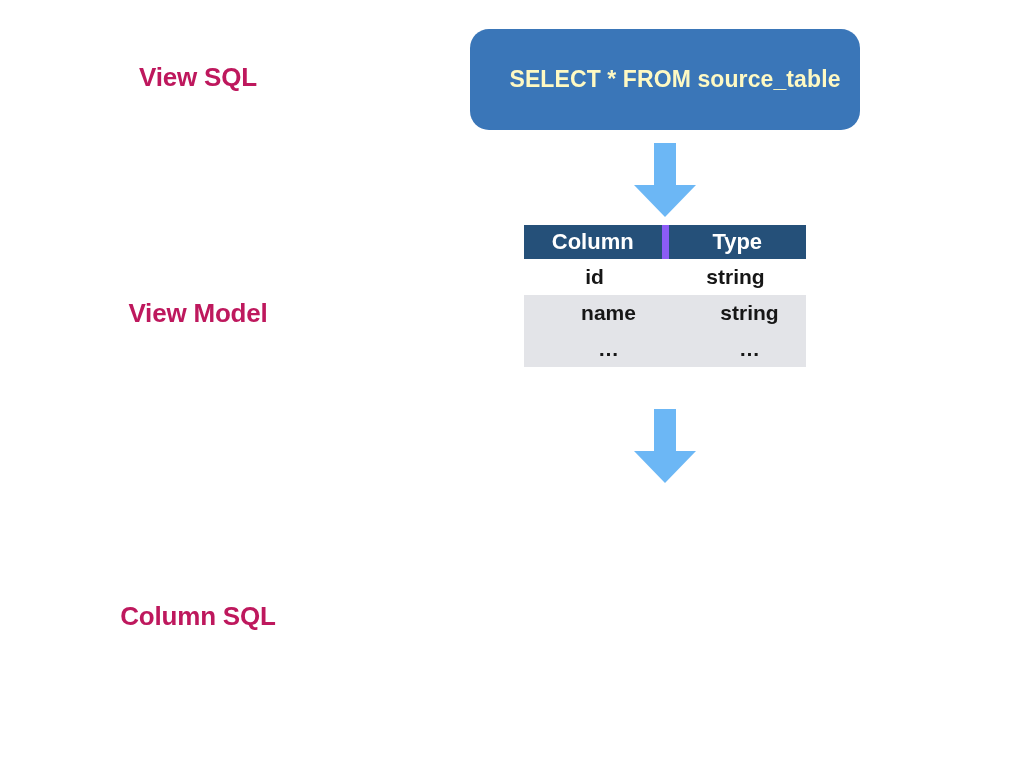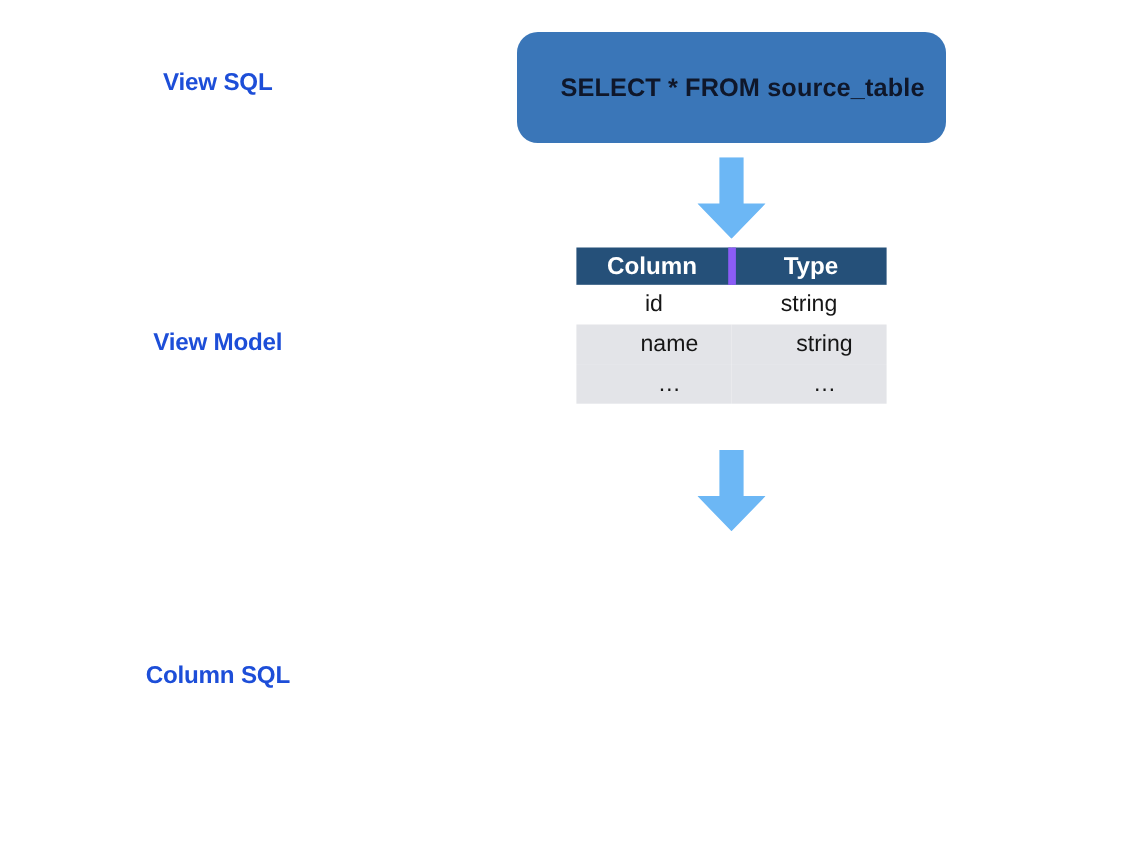--- a/index.html
+++ b/index.html
@@ -17,22 +17,22 @@
     width: 1024px;
     height: 768px;
     background: #ffffff;
     overflow: hidden;
   }
 
   
   .stage-label {
     position: absolute;
     font-weight: bold;
-    font-size: 22px;
-    color: #1d4ed8;
+    font-size: 26px;
+    color: #be185d;
     letter-spacing: -0.2px;
     text-align: center;
     width: 340px;
     left: 28px;
     white-space: nowrap;
   }
   #label-view-sql   { top: 62px; }
   #label-view-model { top: 298px; }
   #label-widget-sql { top: 601px; }
 
@@ -43,21 +43,21 @@
     top: 29px;
     width: 390px;
     height: 101px;
     background: #3A76B8;
     border-radius: 19px;
     display: flex;
     align-items: center;
     justify-content: center;
   }
   #view-sql-box .sql-text {
-    color: #0f172a;
+    color: #fef9c3;
     font-weight: bold;
     font-size: 23px;
     letter-spacing: 0.1px;
     white-space: nowrap;
     margin-left: 20px;
   }
 
   
   .down-arrow {
     position: absolute;
@@ -76,21 +76,21 @@
     border-collapse: collapse;
     table-layout: fixed;
   }
   #view-model-table th,
   #view-model-table td {
     text-align: center;
     padding: 0;
     height: 36px;
     font-size: 21px;
     line-height: 36px;
-    font-weight: normal;
+    font-weight: bold;
   }
   #view-model-table thead th {
     background: #255079;
     color: #ffffff;
     font-weight: bold;
     font-size: 22px;
     height: 34px;
     line-height: 34px;
   }
   #view-model-table thead th.col-type {

